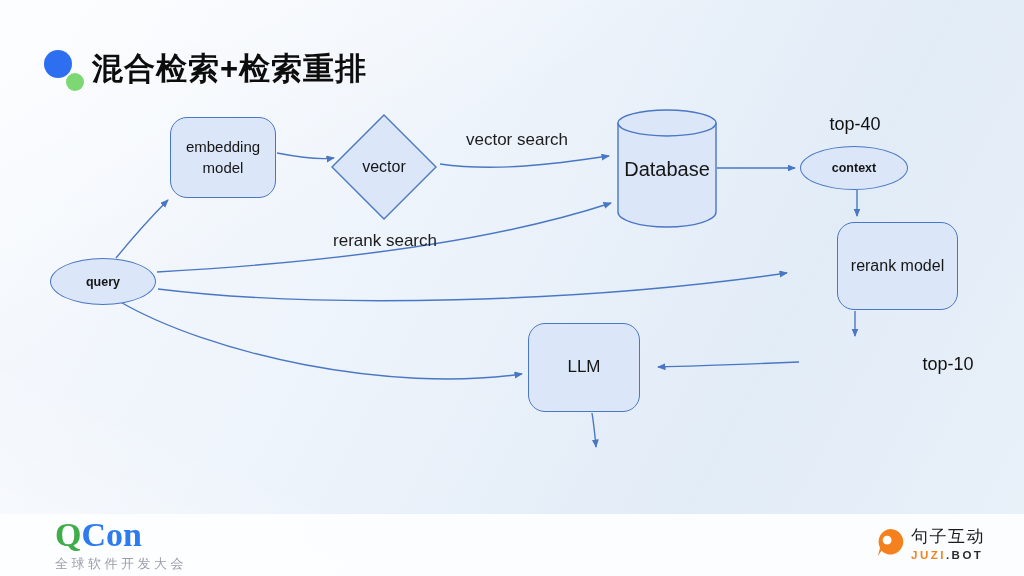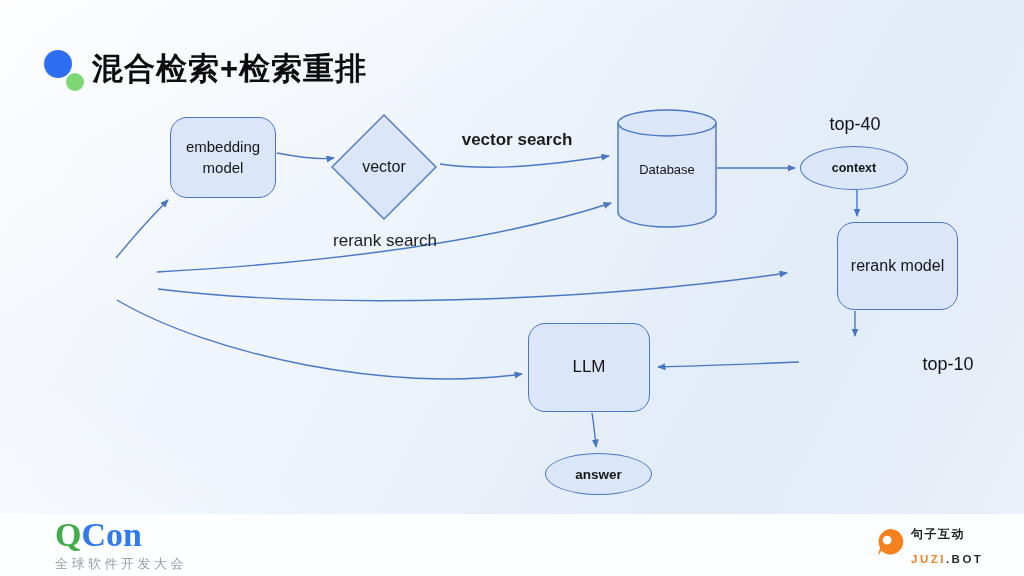--- a/index.html
+++ b/index.html
@@ -47,43 +47,43 @@
   .edge-label{
     position:absolute;font-size:17px;color:#1c1c1c;text-align:center;white-space:nowrap;
   }
   .anno-label{
     position:absolute;font-size:18px;color:#111;text-align:center;white-space:nowrap;
   }
 
   
   .n-embedding{left:170px;top:117px;width:106px;height:81px;padding:0 22px;}
   .n-rerank{left:793px;top:222px;width:121px;height:88px;font-size:16px;margin-left:44px;}
-  .n-llm{left:528px;top:323px;width:122px;height:89px;font-size:17px;}
+  .n-llm{left:528px;top:323px;width:112px;height:89px;font-size:17px;}
   .n-query{left:50px;top:258px;width:106px;height:47px;}
   .n-context{left:800px;top:146px;width:108px;height:44px;}
   .n-newcontext{left:800px;top:340px;width:108px;height:39px;}
   .n-answer{left:545px;top:453px;width:107px;height:42px;font-size:13.5px;}
   .l-vector{left:331px;top:150px;width:106px;height:34px;font-size:16px;}
-  .l-database{left:618px;top:152px;width:98px;height:34px;font-size:13px;}
-  .el-vector-search{left:454px;top:130px;width:126px;font-weight:bold;}
+  .l-database{left:618px;top:152px;width:98px;height:34px;font-size:20px;}
+  .el-vector-search{left:454px;top:130px;width:126px;}
   .el-keyword-search{left:314px;top:231px;width:142px;}
   .an-top50{left:814px;top:114px;width:82px;}
   .an-top10{left:908px;top:354px;width:80px;}
 
   
   .qcon{position:absolute;left:55px;top:518px;}
   .qcon-word{font-size:34px;font-weight:800;letter-spacing:0px;line-height:1;font-family:Liberation Serif, serif;}
   .qcon-q{color:#3fae49;}
   .qcon-con{color:#2e7bf0;}
   .qcon-sub{font-size:13px;color:#999fa8;letter-spacing:3.5px;margin-top:3px;}
   .juzi{position:absolute;left:876px;top:528px;display:flex;align-items:flex-start;}
   .juzi-icon{width:29px;height:30px;margin-right:6px;}
   .juzi-text{display:flex;flex-direction:column;}
-  .juzi-cn{font-size:12px;font-weight:700;color:#1c1c1c;letter-spacing:1.5px;line-height:1.1;}
-  .juzi-latin{font-size:11.5px;font-weight:800;letter-spacing:2.5px;margin-top:12px;}
+  .juzi-cn{font-size:17px;font-weight:400;color:#1c1c1c;letter-spacing:1.5px;line-height:1.1;}
+  .juzi-latin{font-size:11.5px;font-weight:800;letter-spacing:2.5px;margin-top:2px;}
   .juzi-orange{color:#f5801e;}
   .juzi-dark{color:#2b2b2b;}
 </style>
 </head>
 <body>
 
 <div class="slide">
   <div class="bg-streak"></div>
   <div class="footer-band"></div>
 
@@ -120,31 +120,31 @@
 
       <path d="M 618,123 L 618,212 A 49,15 0 0 0 716,212 L 716,123" fill="#dbe6f8" stroke="#4a77c4" stroke-width="1.4"></path>
       <ellipse cx="667" cy="123" rx="49" ry="13" fill="#dbe6f8" stroke="#4a77c4" stroke-width="1.4"></ellipse>
     </svg>
 
     <div class="node rectnode n-embedding">
       <span>embedding model</span>
     </div>
     <div class="shape-label l-vector">vector</div>
     <div class="shape-label l-database">Database</div>
+    <div class="node ellipsenode n-query">
+      <span>query</span>
+    </div>
     <div class="node ellipsenode n-context">
       <span>context</span>
     </div>
     <div class="node rectnode n-rerank">
       <span>rerank model</span>
     </div>
     <div class="node rectnode n-llm">
       <span>LLM</span>
-    </div>
-    <div class="node ellipsenode n-answer">
-      <span>answer</span>
     </div>
 
     <div class="edge-label el-vector-search">vector search</div>
     <div class="edge-label el-keyword-search">rerank search</div>
     <div class="anno-label an-top50">top-40</div>
     <div class="anno-label an-top10">top-10</div>
   </div>
 
   <div class="qcon">
     <div class="qcon-word"><span class="qcon-q">Q</span><span class="qcon-con">Con</span></div>

